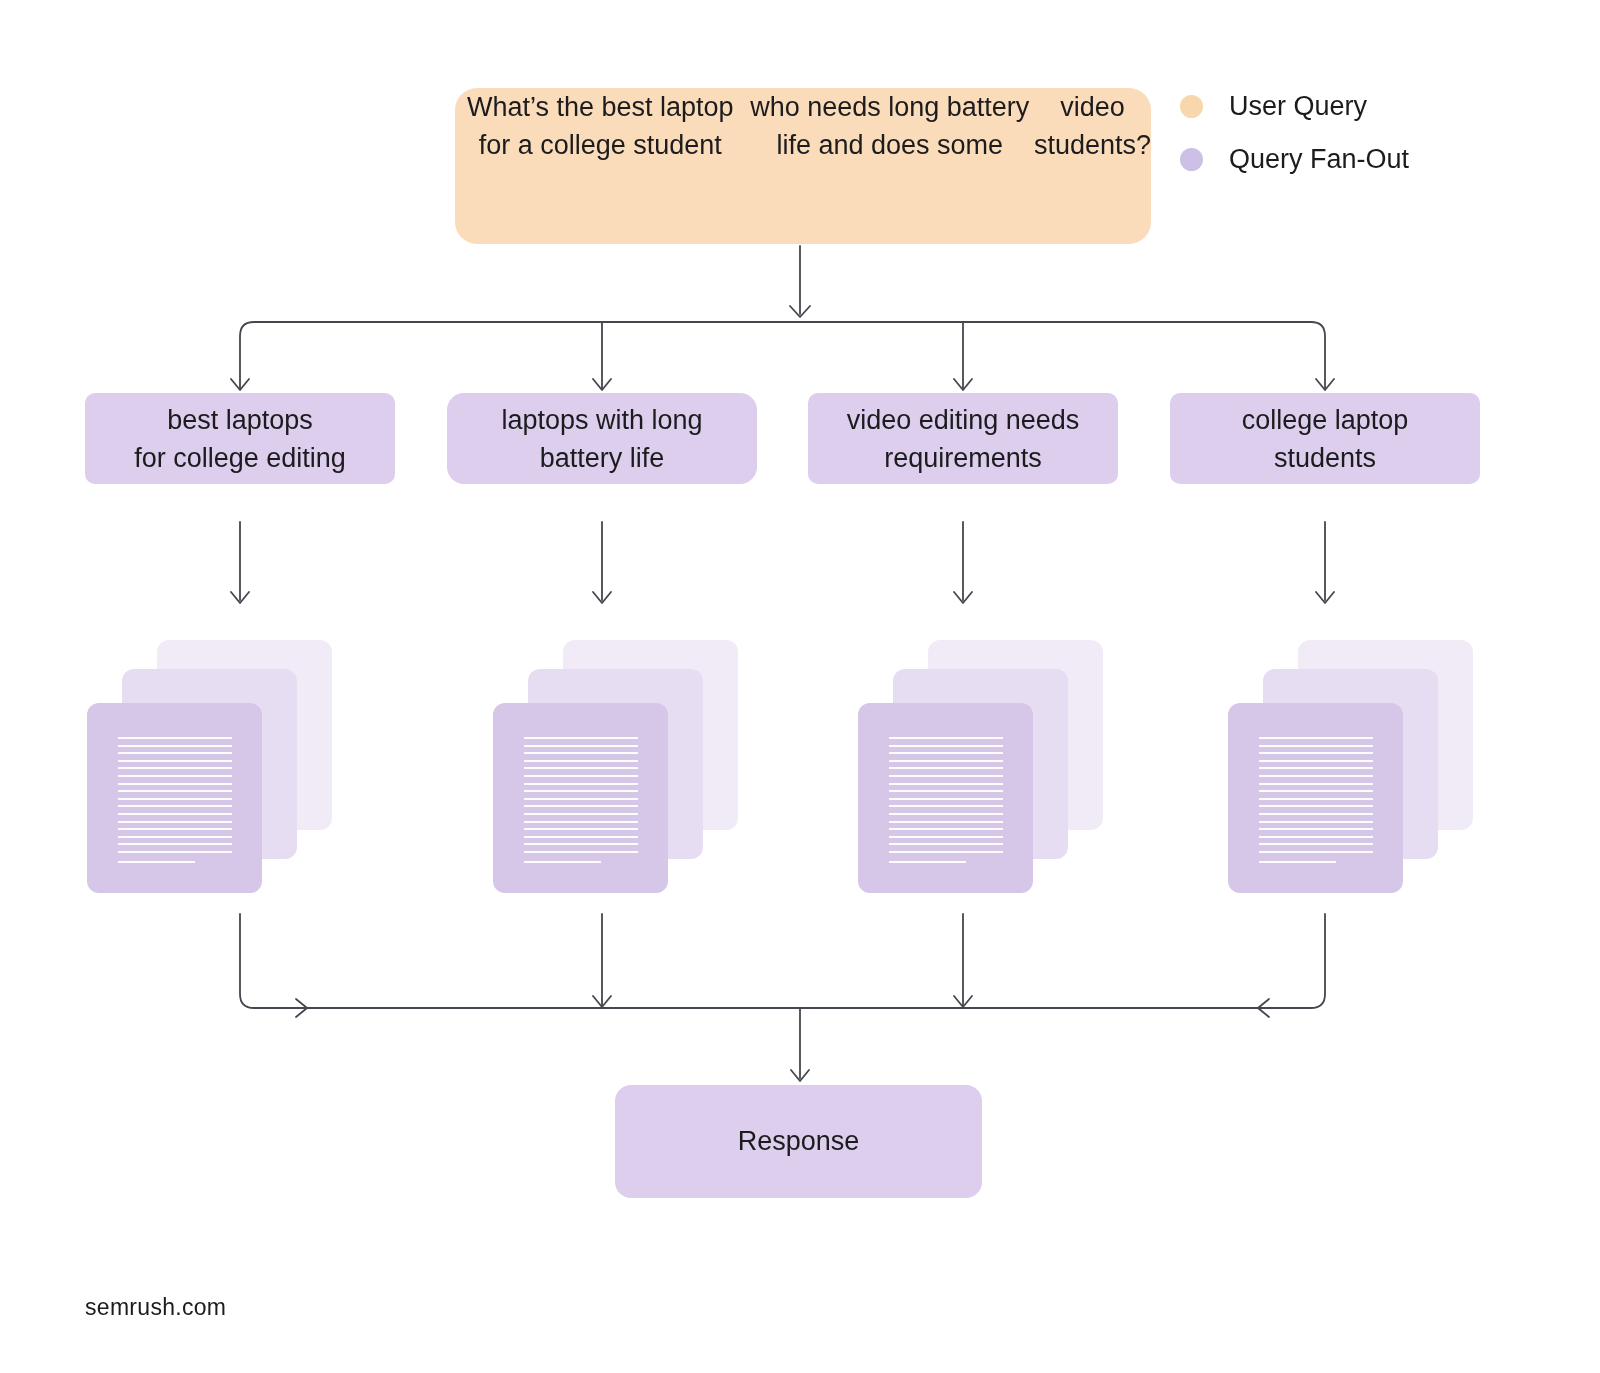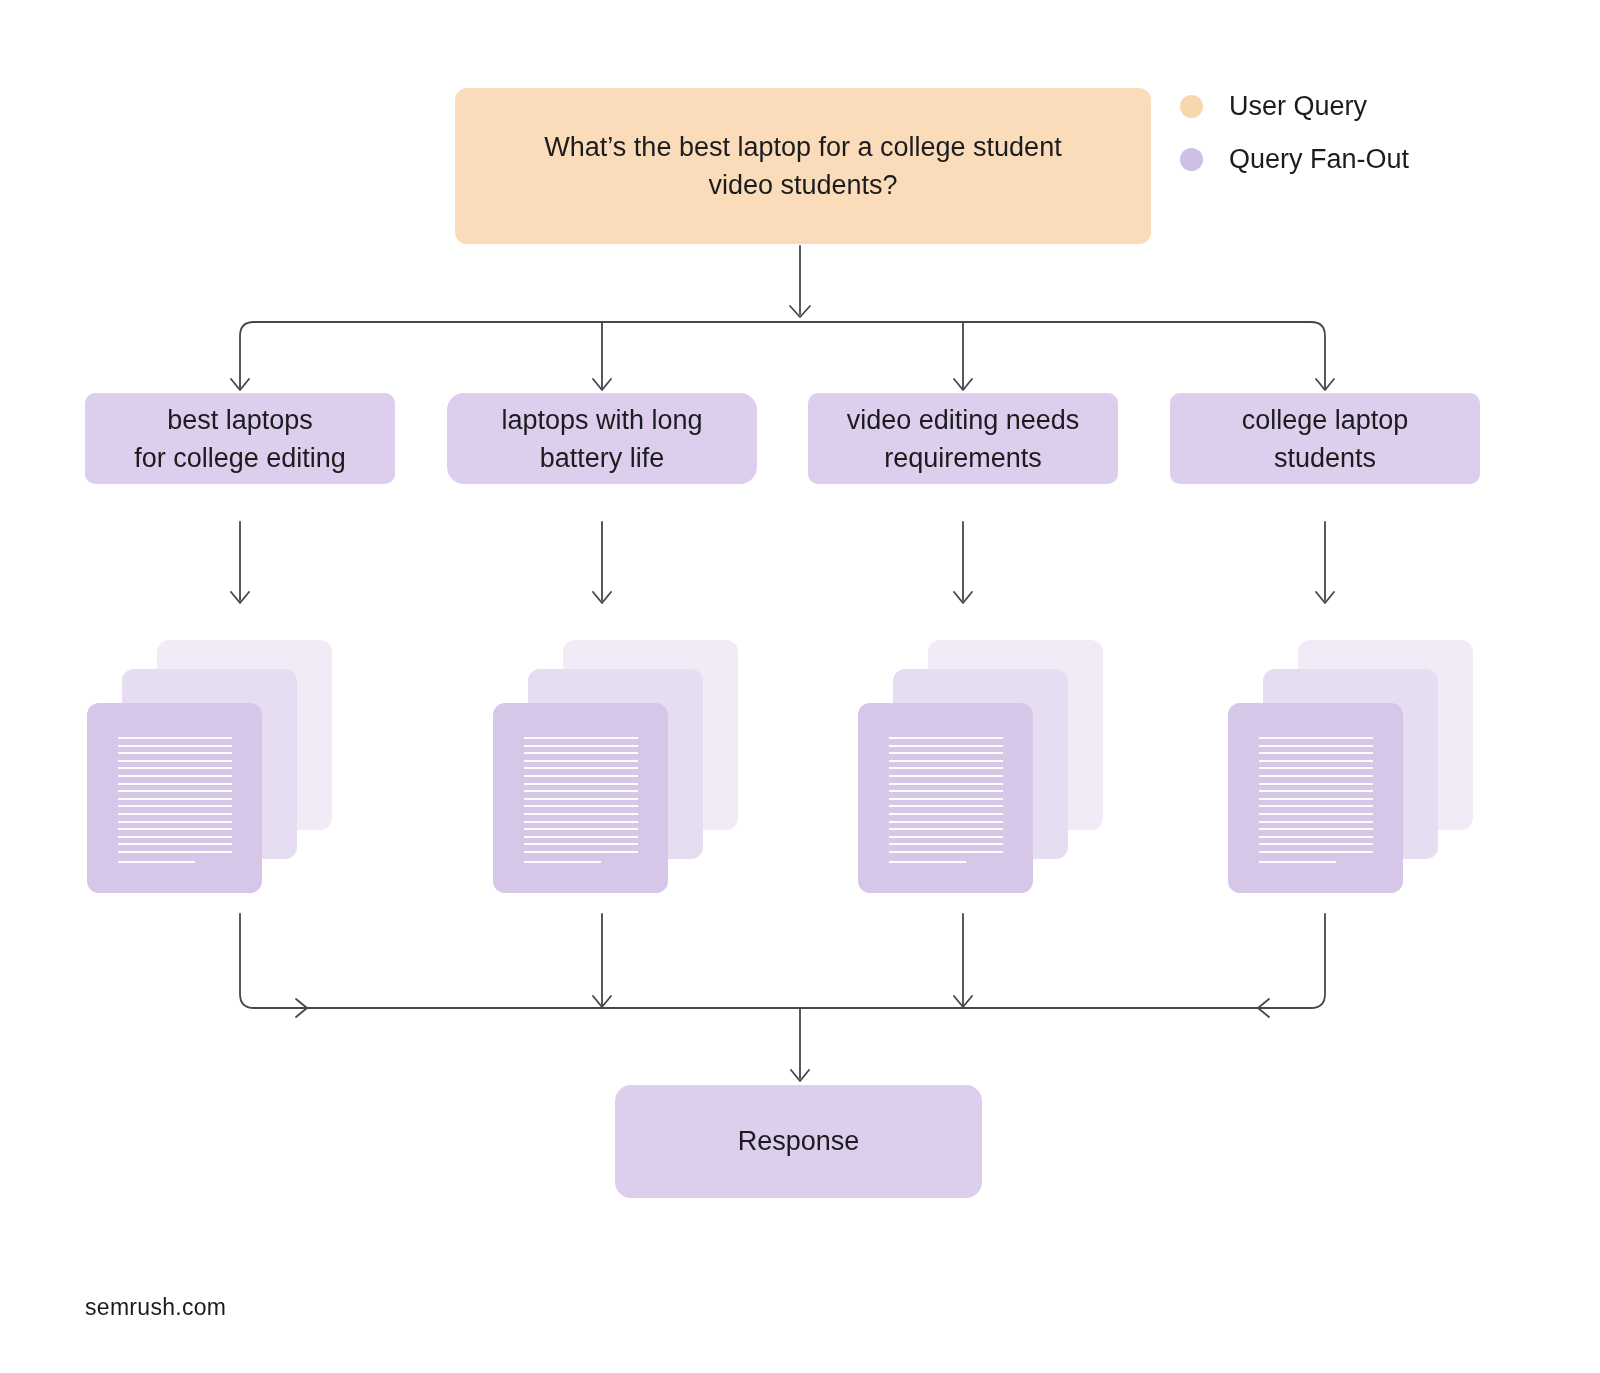--- a/index.html
+++ b/index.html
@@ -6,22 +6,22 @@
   .canvas{
     position:relative;width:1600px;height:1373px;background:#ffffff;
     font-family:"Liberation Sans","DejaVu Sans",sans-serif;
     color:var(--text,#1c1c1e);overflow:hidden;
   }
   .connectors{position:absolute;left:0;top:0;width:1600px;height:1373px;}
   .connectors path{stroke:var(--connector,#46464e);stroke-width:1.8;fill:none;stroke-linecap:round;stroke-linejoin:round;}
 
   .prompt-box{
     position:absolute;left:455px;top:88px;width:696px;height:156px;
-    background:var(--user-prompt-fill,#fbdcba);border-radius:12px;
-    display:flex;flex-direction:column;justify-content:center;
+    background:var(--user-prompt-fill,#fbdcba);border-radius:22px;
+    display:flex;flex-direction:row;justify-content:center;
     text-align:center;font-size:27px;line-height:38px;
   }
 
   .legend{position:absolute;left:1180px;top:91px;}
   .legend-item{display:flex;align-items:center;gap:26px;margin-bottom:22px;font-size:27px;}
   .dot{width:23px;height:23px;border-radius:50%;flex:0 0 auto;}
   .dot-user{background:var(--legend-user-prompt,#f9d7ac);}
   .dot-query{background:var(--legend-query,#ccc0e6);}
 
   .qbox{
@@ -68,20 +68,21 @@
     <path d="M240 388 V336 Q240 322 254 322 H1311 Q1325 322 1325 336 V388 M602 322 V388 M963 322 V388"></path>
     <path d="M231 379 L240 390 L249 379 M593 379 L602 390 L611 379 M954 379 L963 390 L972 379 M1316 379 L1325 390 L1334 379"></path>
     <path d="M240 522 V600 M602 522 V600 M963 522 V600 M1325 522 V600 M231 592 L240 603 L249 592 M593 592 L602 603 L611 592 M954 592 L963 603 L972 592 M1316 592 L1325 603 L1334 592"></path>
     <path d="M240 914 V994 Q240 1008 254 1008 H1311 M1325 914 V994 Q1325 1008 1311 1008 M602 914 V1005 M963 914 V1005"></path>
     <path d="M593 996 L602 1007 L611 996 M954 996 L963 1007 L972 996 M296 999 L307 1008 L296 1017 M1269 999 L1258 1008 L1269 1017"></path>
     <path d="M800 1008 V1078 M791 1070 L800 1081 L809 1070"></path>
   </svg>
 
   <div class="prompt-box">
     <div>What’s the best laptop for a college student</div>
+    <div>who needs long battery life and does some</div>
     <div>video students?</div>
   </div>
 
   <div class="legend">
     <div class="legend-item">
       <span class="dot dot-user"></span>
       <span>User Query</span>
     </div>
     <div class="legend-item">
       <span class="dot dot-query"></span>

